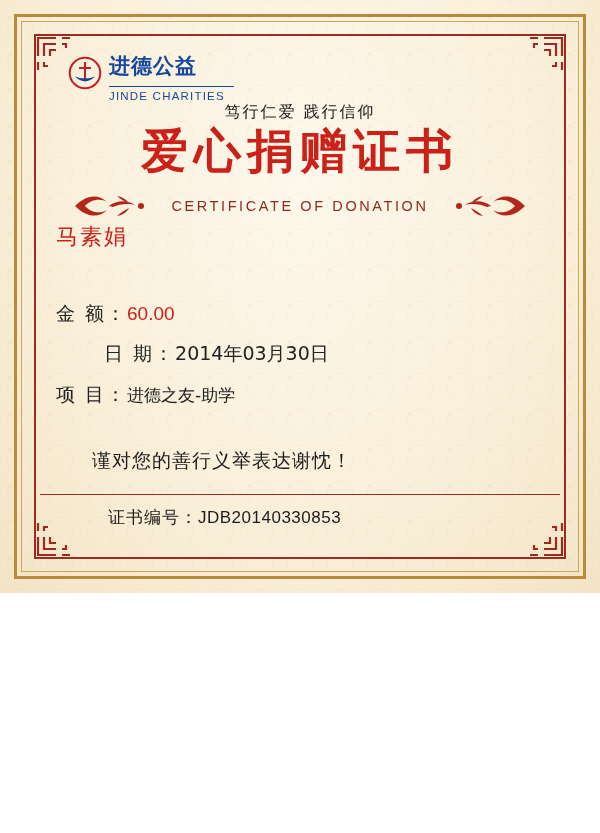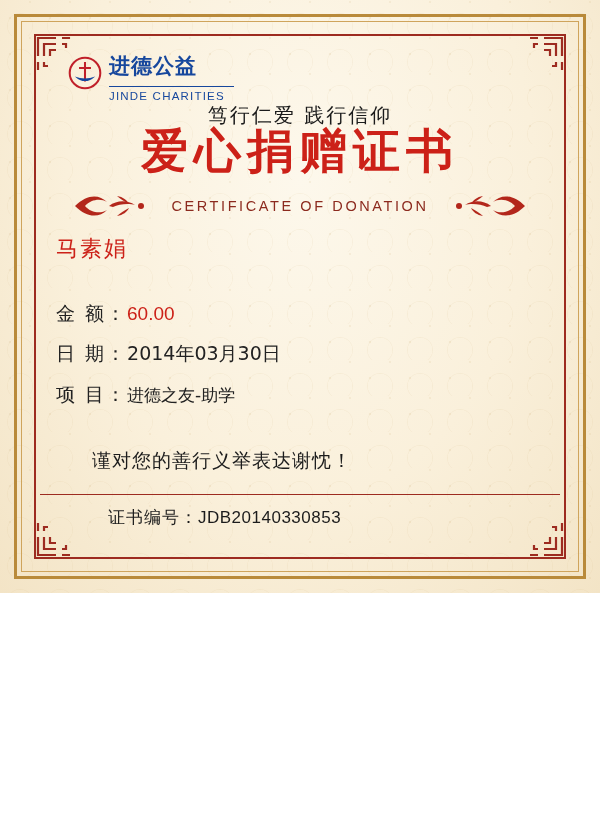--- a/index.html
+++ b/index.html
@@ -102,21 +102,21 @@
     padding-top: 3px;
     width: 125px;
   }
 
   
   #slogan {
     position: absolute;
     top: 56px;
     width: 100%;
     text-align: center;
-    font-size: 20px;
+    font-size: 16px;
     color: #1b1b1b;
     letter-spacing: 2px;
     font-family: "DejaVu Sans", sans-serif;
   }
   #main-title {
     position: absolute;
     top: 74px;
     width: 100%;
     text-align: center;
     font-size: 47px;
@@ -142,41 +142,41 @@
     font-family: "Liberation Sans", sans-serif;
     white-space: nowrap;
   }
   .flourish { width: 78px; height: 28px; color: #b3271b; }
   .flourish svg { width: 100%; height: 100%; display: block; }
   .flourish.right { transform: scaleX(-1); }
 
   
   #recipient {
     position: absolute;
-    top: 188px;
+    top: 176px;
     left: 10px;
     font-size: 22px;
     color: #cc2118;
     font-family: "DejaVu Sans", sans-serif;
     letter-spacing: 2px;
   }
   .field {
     position: absolute;
     left: 10px;
     font-size: 19px;
     color: #222;
     font-family: "DejaVu Sans", sans-serif;
     white-space: nowrap;
   }
   .field .label { letter-spacing: 2px; }
   .field .value { color: #222; }
   .field .value.amount { color: #cc2118; font-family: "Liberation Sans", sans-serif; }
   .field .value.date { font-family: "DejaVu Sans", sans-serif; }
   #field-amount { top: 255px; }
-  #field-date   { top: 295px; }
+  #field-date   { top: 295px; margin-left: 48px; }
   #field-project{ top: 336px; }
   #field-project .value { font-size: 17px; }
 
   
   #body-text {
     position: absolute;
     top: 398px;
     left: 8px;
     right: 8px;
     font-size: 19px;

